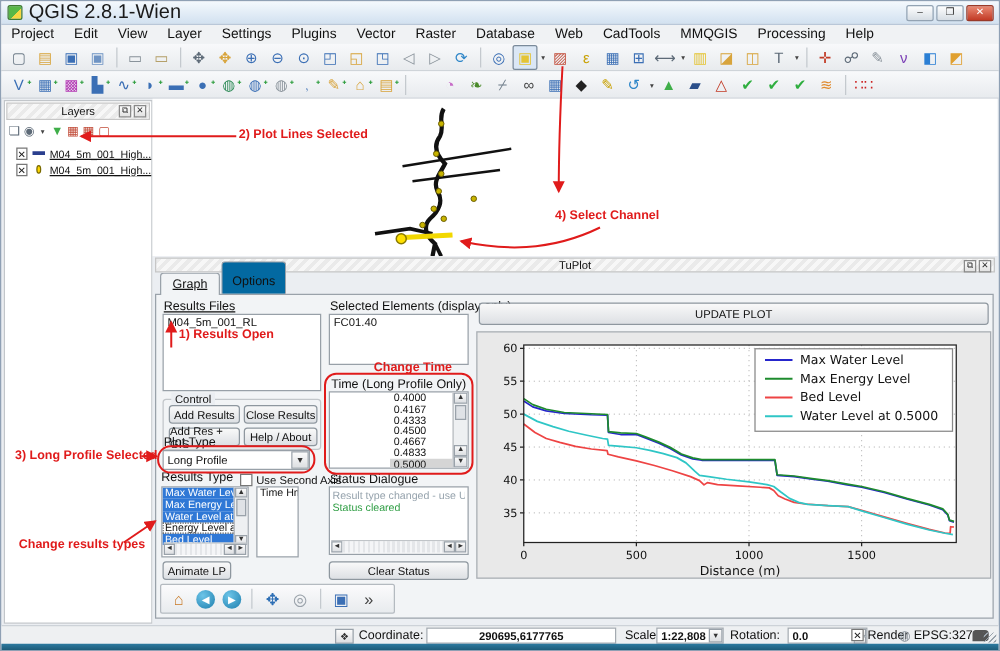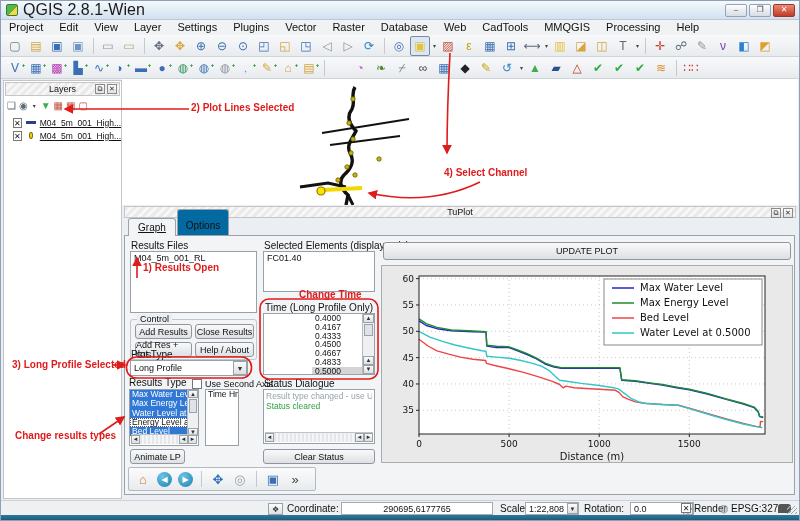--- a/index.html
+++ b/index.html
@@ -46,21 +46,21 @@
   .sbthumb{background:#dfe2e6;border:1px solid #9aa2aa;}
   .hscroll{position:absolute;left:1px;right:1px;bottom:1px;height:10px;background:#eef0f2;border-top:1px solid #c0c4c8;display:flex;}
   .hatch{flex:1;background:repeating-linear-gradient(90deg,#e4e6e9 0 2px,#f4f5f7 2px 4px);}
   
   .tab{position:absolute;top:217px;height:18px;border:1px solid #9aa2aa;border-bottom:none;border-radius:3px 3px 0 0;font-size:10px;display:flex;align-items:center;justify-content:center;}
   .tab.active{background:#f2f4f6;z-index:3;}
   .tab.inactive{background:#0369a1;top:208px;height:32px;z-index:1;}
   .ann{position:absolute;color:#e01b1b;font-weight:bold;font-size:10px;white-space:nowrap;z-index:60;}
   .statusbar{left:0;top:499px;width:100%;height:15px;background:#eef0f2;border-top:1px solid #cdd2d8;font-size:10px;}
   .bottomstrip{left:0;top:514px;width:100%;height:7px;background:linear-gradient(#2d7aa0,#17506a);}
-  .field{background:#fff;border:1px solid #a4aab1;font-size:9px;display:flex;align-items:center;}
+  .field{background:#fff;border:1px solid #a4aab1;font-size:9px;display:flex;align-items:center;font-weight:bold;}
   .grip{right:2px;top:505px;width:10px;height:8px;background:repeating-linear-gradient(135deg,transparent 0 2px,#9aa4ad 2px 3px);}
   svg{display:block;}
   text{font-family:"DejaVu Sans",sans-serif;}
 </style>
 </head>
 <body>
 
 <div class="win">
 
   <div class="a titlebar">
@@ -363,21 +363,21 @@
         <span class="phbtn">⧉</span>
         <span class="phbtn">✕</span>
       </span>
     </div>
   </div>
 
   <div class="tab active" style="left:127px;width:48px;text-decoration:underline;">Graph</div>
   <div class="tab inactive" style="left:176px;width:52px;">Options</div>
   <div class="a" style="left:123px;top:234px;width:671px;height:260px;background:#f2f4f6;border:1px solid #9aa2aa;z-index:2;"></div>
 
-  <div class="a lbl" style="left:130px;top:239px;z-index:4;">Results Files</div>
+  <div class="a lbl" style="left:130px;top:239px;z-index:4;text-decoration:underline;">Results Files</div>
   <div class="a listbox" style="left:129px;top:250px;width:127px;height:62px;z-index:4;">
     <div class="small" style="padding:1px 3px;">M04_5m_001_RL</div>
   </div>
   <div class="a group" style="left:129px;top:318px;width:127px;height:41px;z-index:4;">
     <span>Control</span>
     <div class="a btn" style="left:4px;top:4px;width:57px;height:15px;">Add Results</div>
     <div class="a btn" style="left:64px;top:4px;width:59px;height:15px;">Close Results</div>
     <div class="a btn" style="left:4px;top:22px;width:57px;height:15px;">Add Res + GIS</div>
     <div class="a btn" style="left:64px;top:22px;width:59px;height:15px;">Help / About</div>
   </div>

